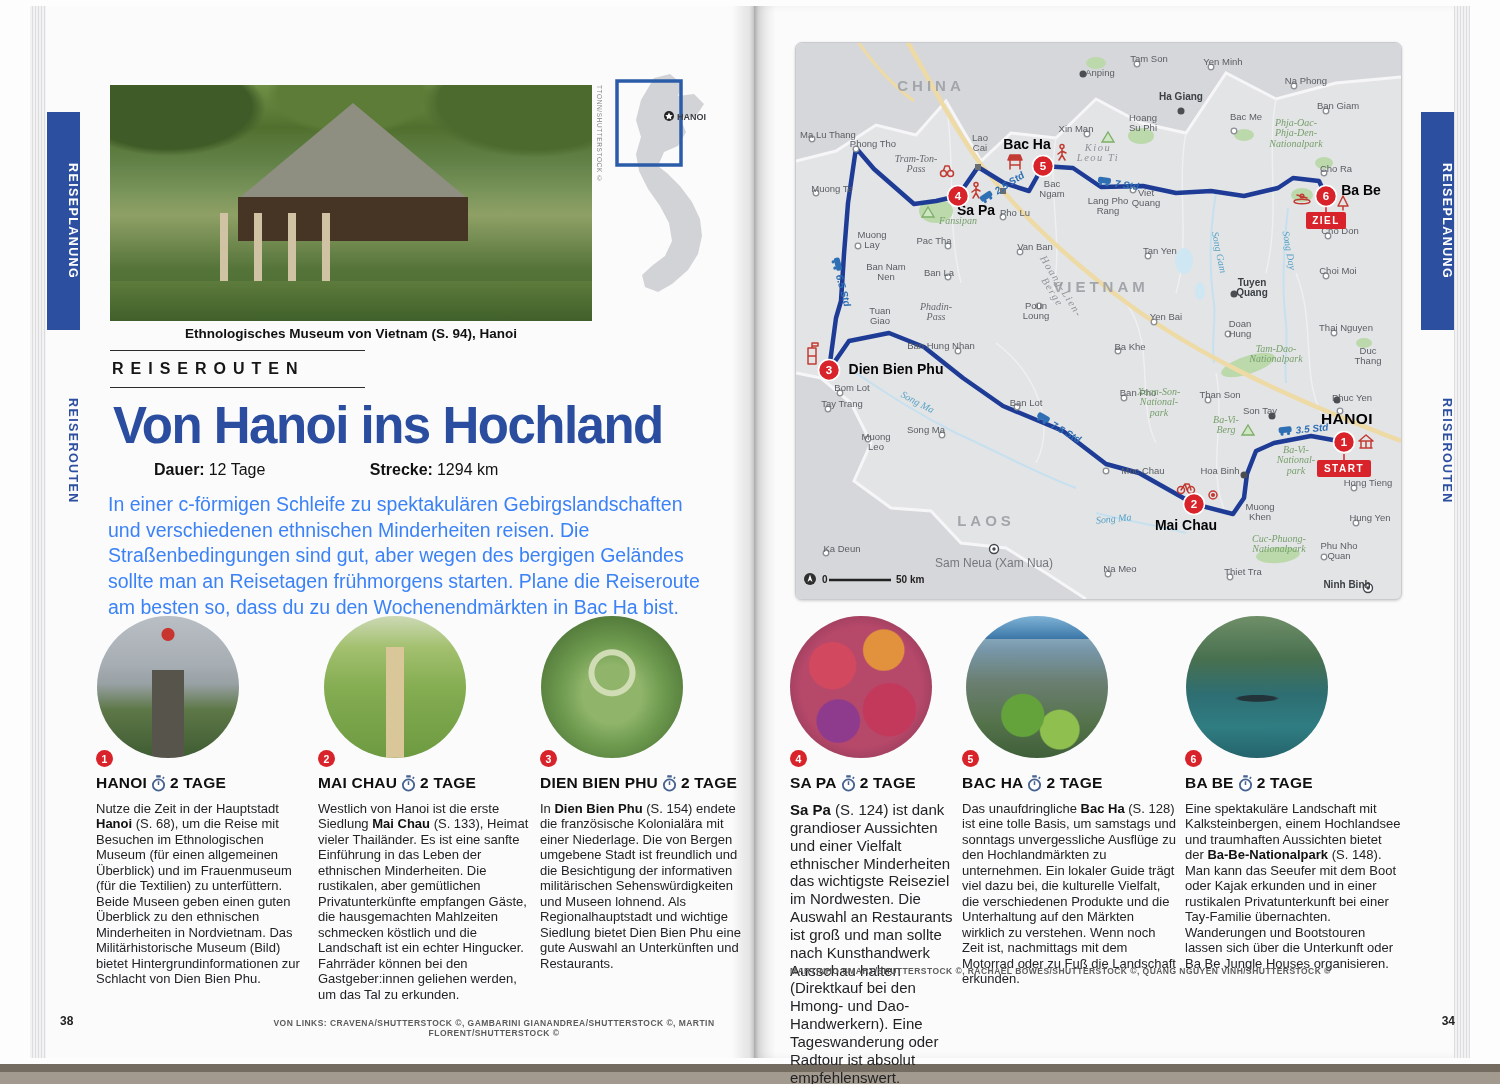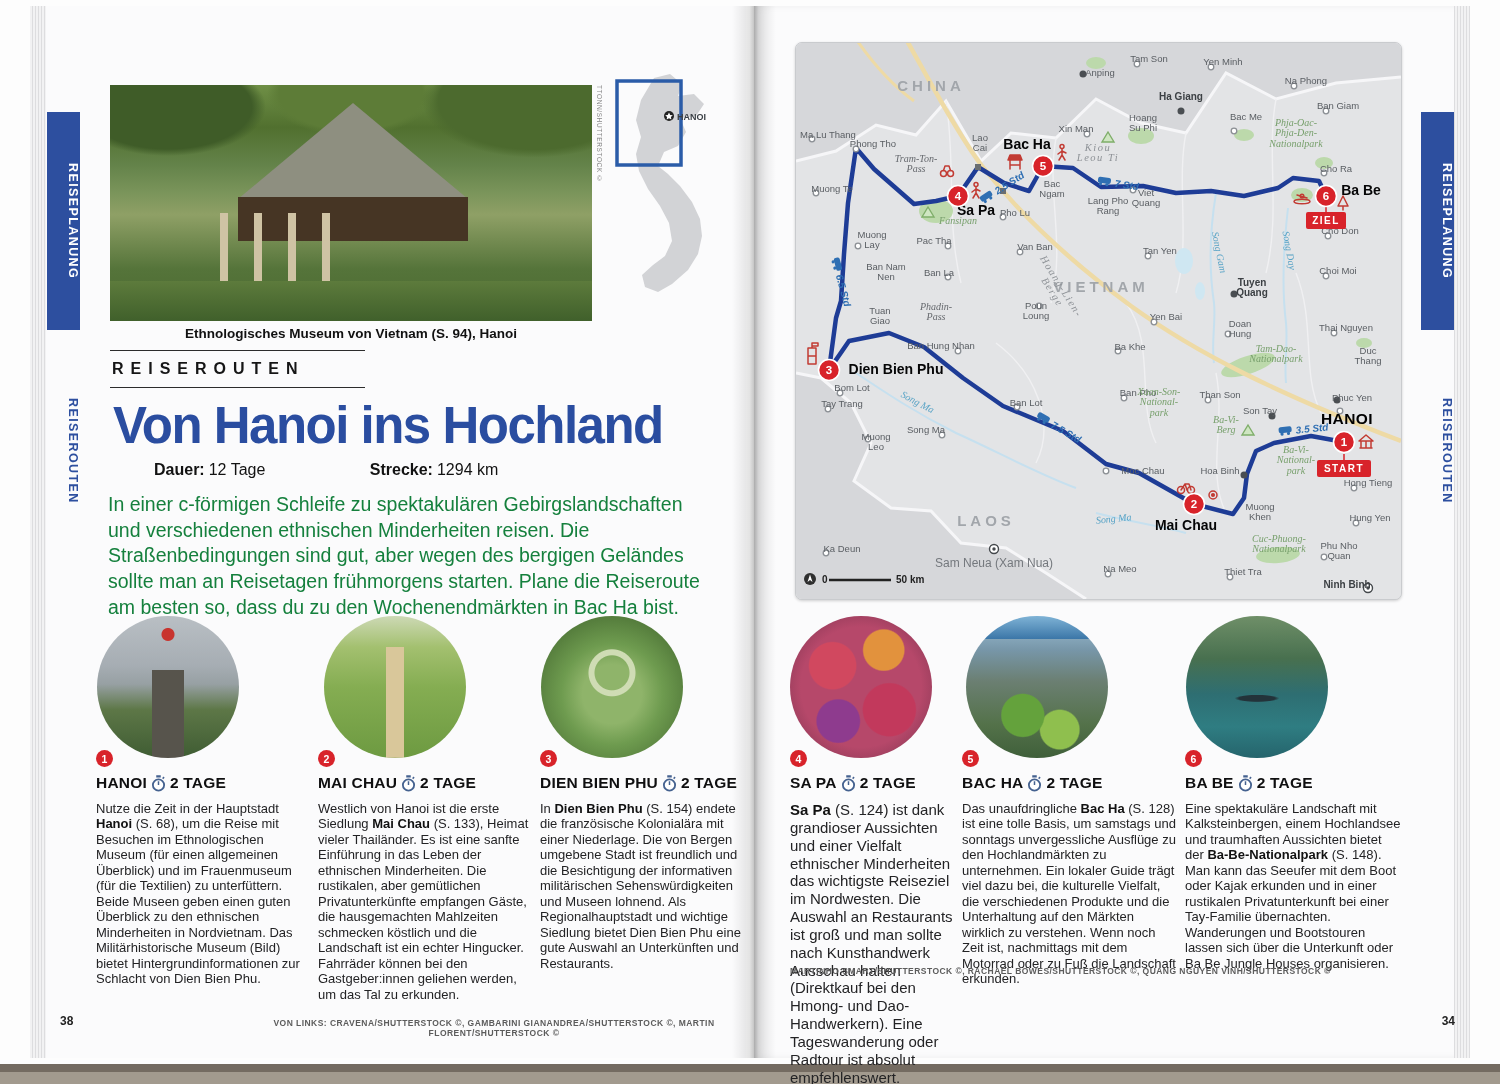--- a/index.html
+++ b/index.html
@@ -43,21 +43,21 @@
   .caption{left:110px;top:326px;width:482px;text-align:center;
     font-weight:bold;font-size:13.5px;color:#111;}
   .kicker{left:110px;top:350px;font-weight:bold;font-size:16px;letter-spacing:7px;
     color:#161616;border-top:1.6px solid #2c2c2c;border-bottom:1.6px solid #2c2c2c;
     padding:9px 60px 9px 2px;}
   .title{left:105px;top:388px;width:640px;font-weight:bold;font-size:51px;
     letter-spacing:-1.5px;color:#2a4da0;}
   .meta{left:110px;top:461px;font-size:16px;color:#121212;}
   .meta b{margin-right:4px;margin-left:44px;}
   .meta .sp{display:inline-block;width:56px;}
-  .intro{left:108px;top:492px;width:608px;font-size:19.5px;line-height:1.32;color:#15803d;}
+  .intro{left:108px;top:492px;width:608px;font-size:19.5px;line-height:1.32;color:#3b82f6;}
   
   .circle{width:142px;height:142px;border-radius:50%;top:616px;overflow:hidden;}
   .c1{background:
       radial-gradient(circle at 50% 13%,#c8342e 0 6px,transparent 7px),
       linear-gradient(90deg,transparent 0 39%,#57544c 39% 61%,transparent 61%),
       linear-gradient(180deg,#b9bfc4 0%,#a6adb3 35%,#97a0a3 48%,#5d7747 66%,#3f5c33 100%);
       background-size:100% 100%,100% 62%,100% 100%;
       background-position:0 0,50% 100%,0 0;background-repeat:no-repeat;}
   .c2{background:
       linear-gradient(90deg,transparent 0 44%,#d9c79a 44% 56%,transparent 56%),

